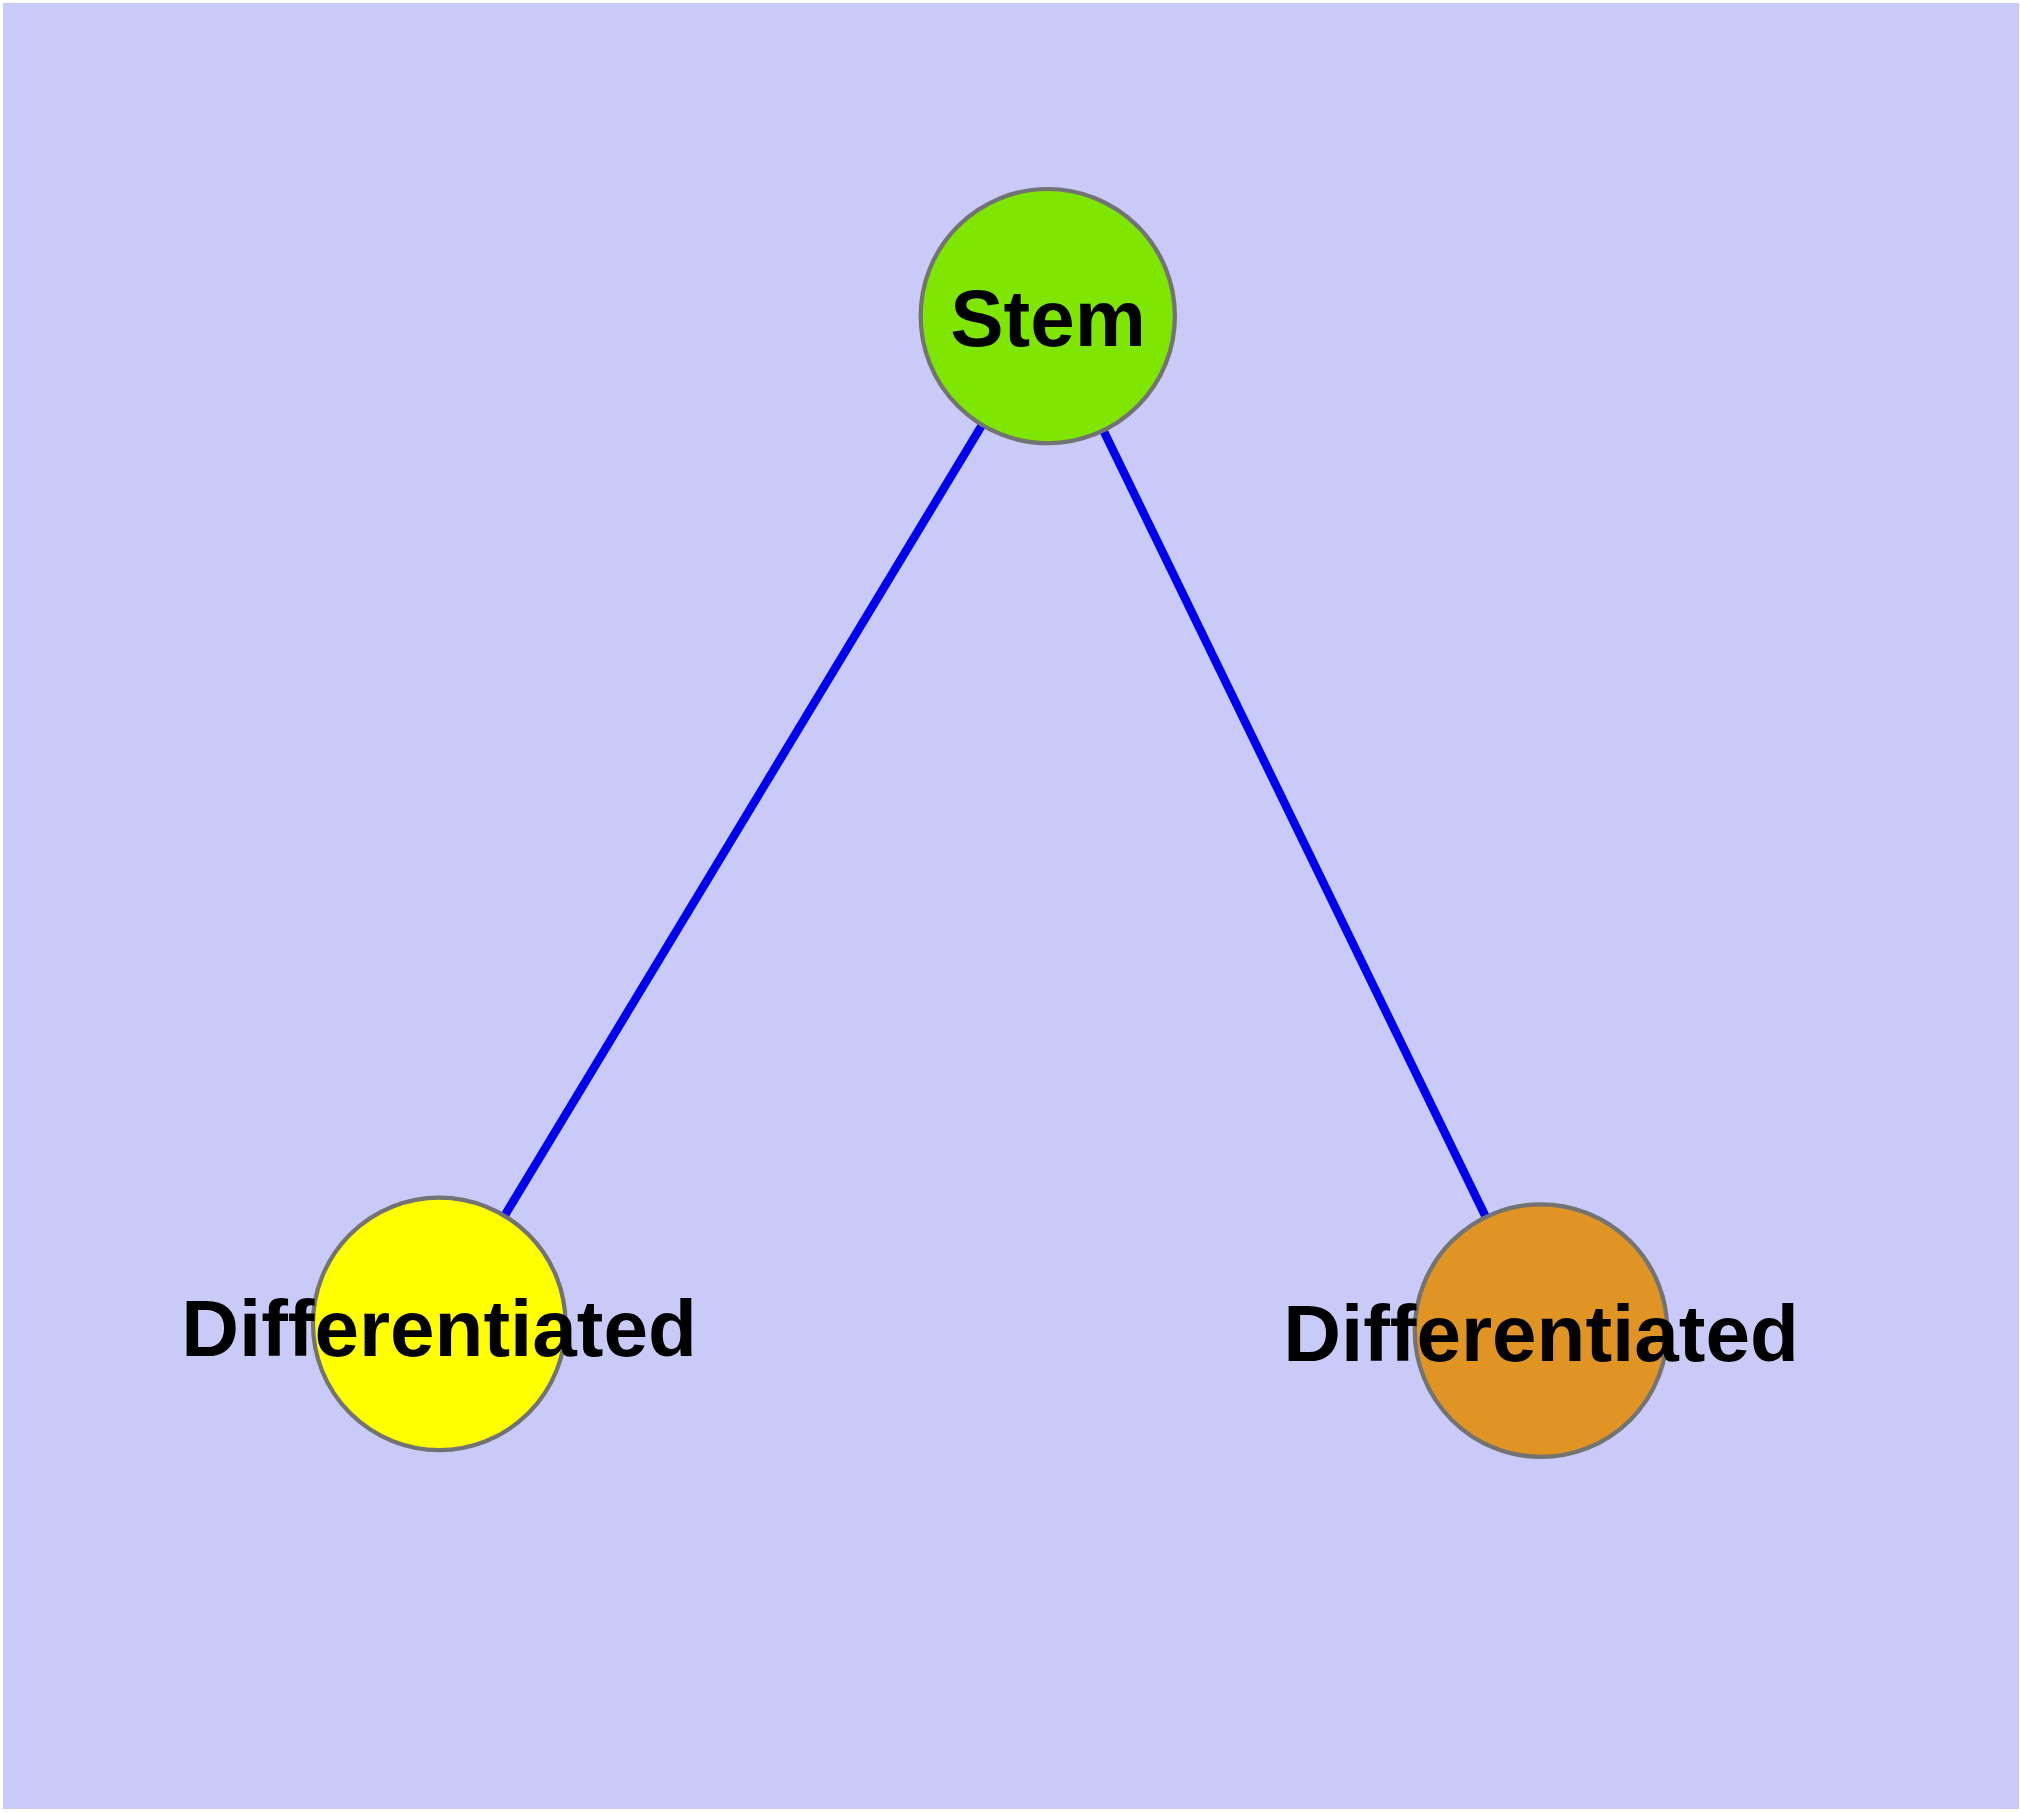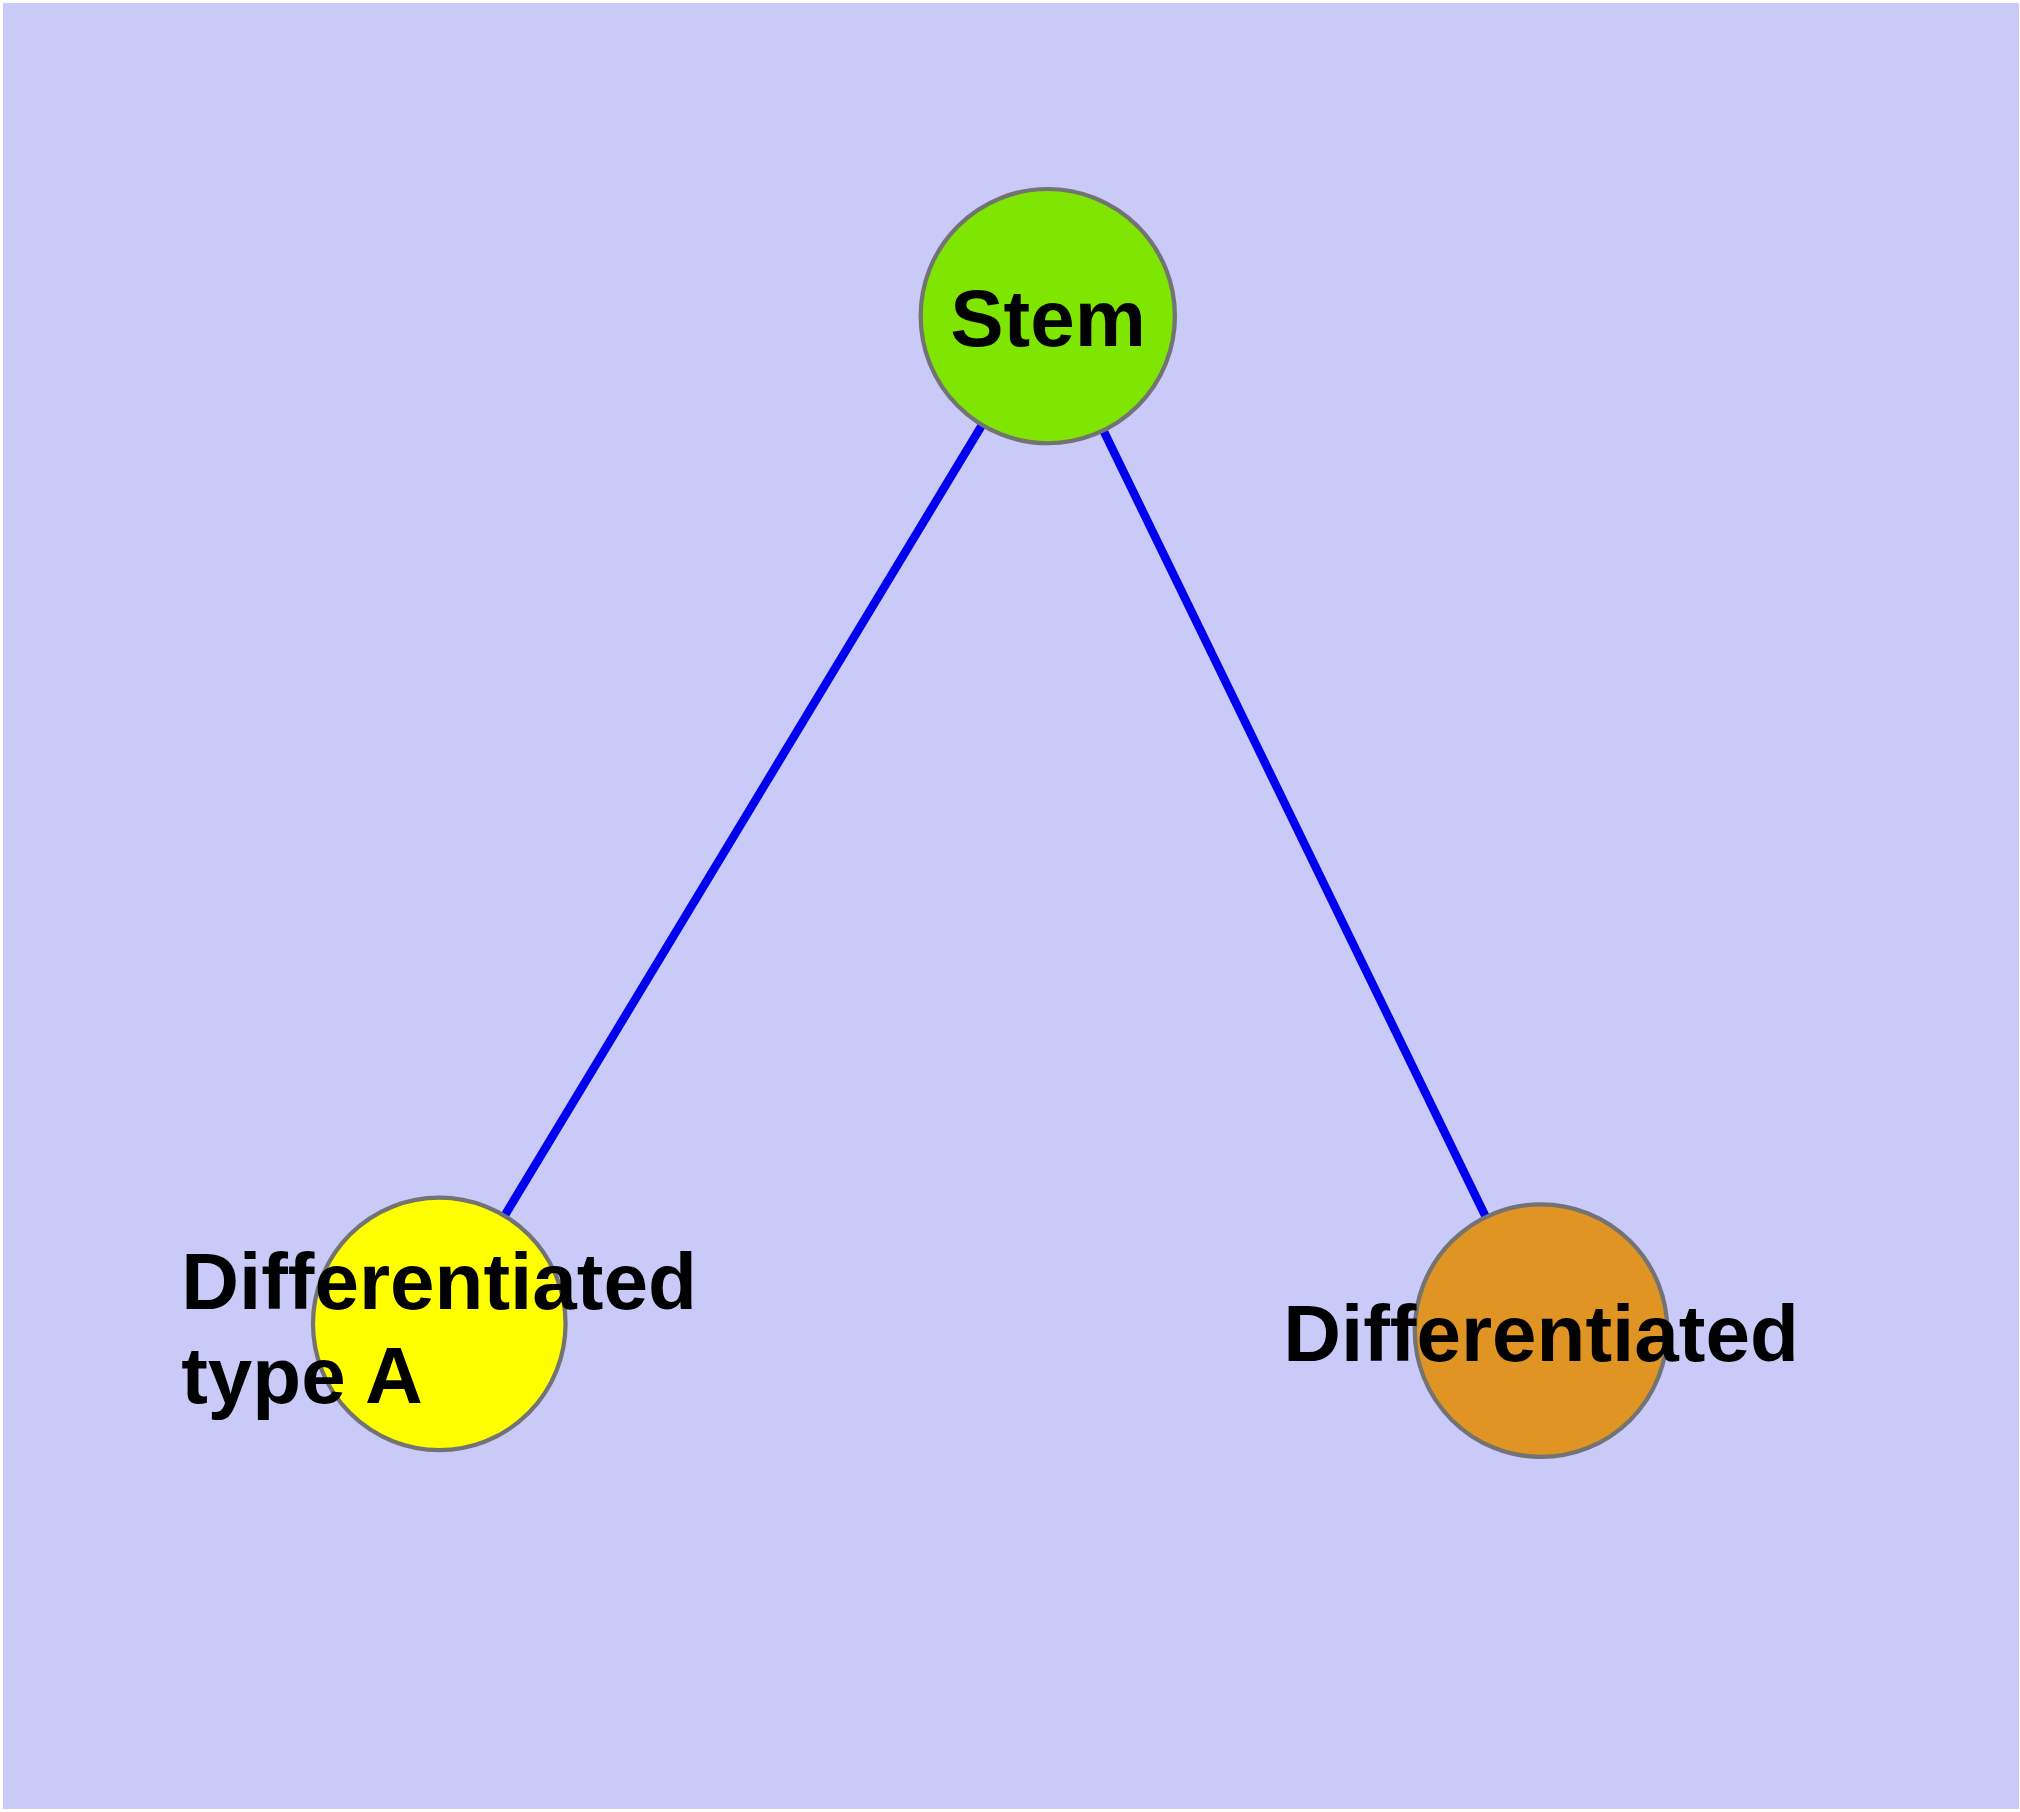--- a/index.html
+++ b/index.html
@@ -34,21 +34,21 @@
   .graph line {
     stroke: #0000ee; 
     stroke-width: 10;
   }
   .graph circle {
     stroke-width: 5;
   }
   .node-label {
     position: absolute;
     transform: translate(-50%, -50%);
-    text-align: left;
+    text-align: right;
     font-weight: bold;
     font-size: 80px;
     line-height: 1.17;
     color: #000000;
     white-space: nowrap;
     letter-spacing: 0px;
   }
   .stem-label  { left: 1048px; top: 319px;  }
   .typea-label { left: 439px;  top: 1329px; }
   .typeb-label { left: 1541px; top: 1334px; }
@@ -67,20 +67,19 @@
     <circle cx="518" cy="1562" r="149" style="fill: rgb(255, 255, 0); stroke: rgb(115, 115, 115);"></circle>
     <circle cx="1818" cy="1570" r="149" style="fill: rgb(224, 148, 36); stroke: rgb(115, 115, 115);"></circle>
   </svg>
 
   <div class="node-label stem-label">
     <div>Stem</div>
   </div>
 
   <div class="node-label typea-label">
     <div>Differentiated</div>
-    <div>type A</div>
   </div>
 
   <div class="node-label typeb-label">
     <div>Differentiated</div>
   </div>
 </div>
 
 
 </body></html>

